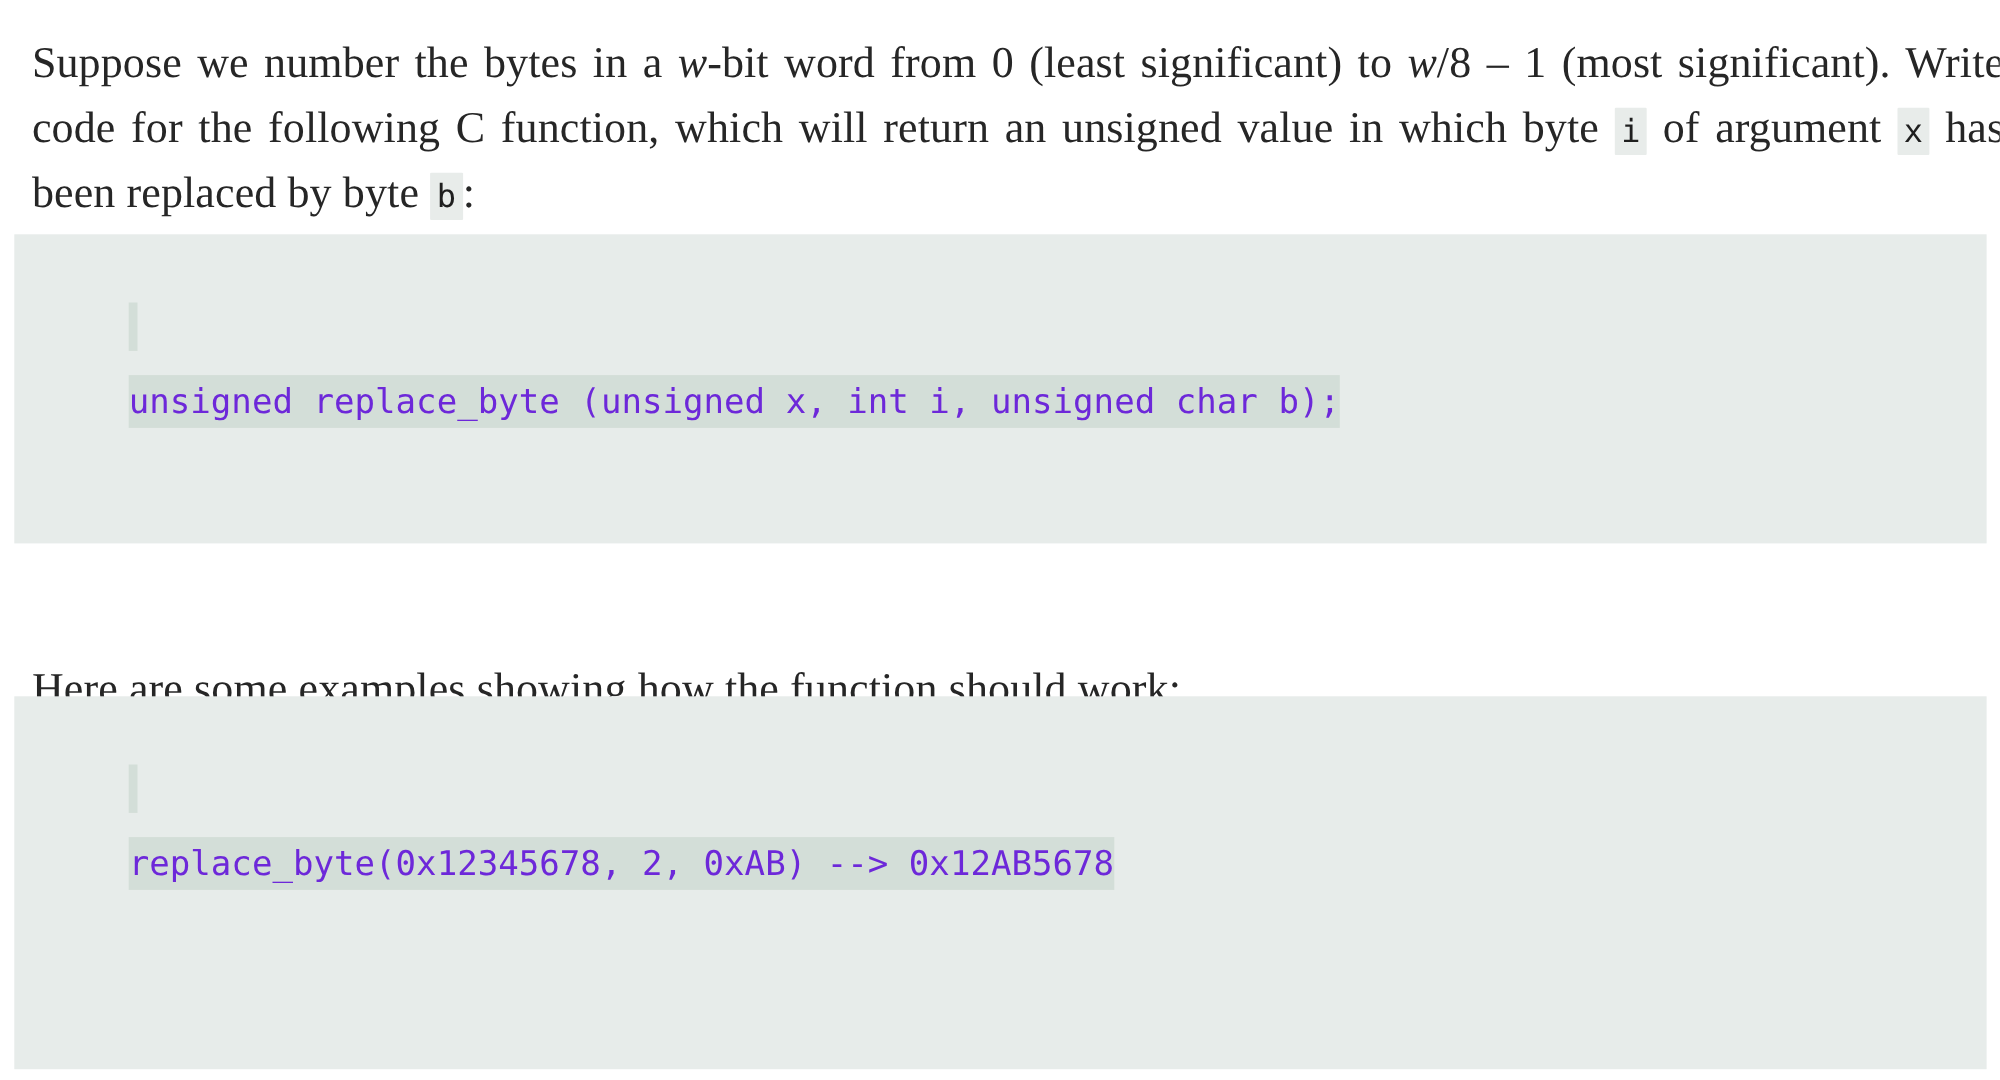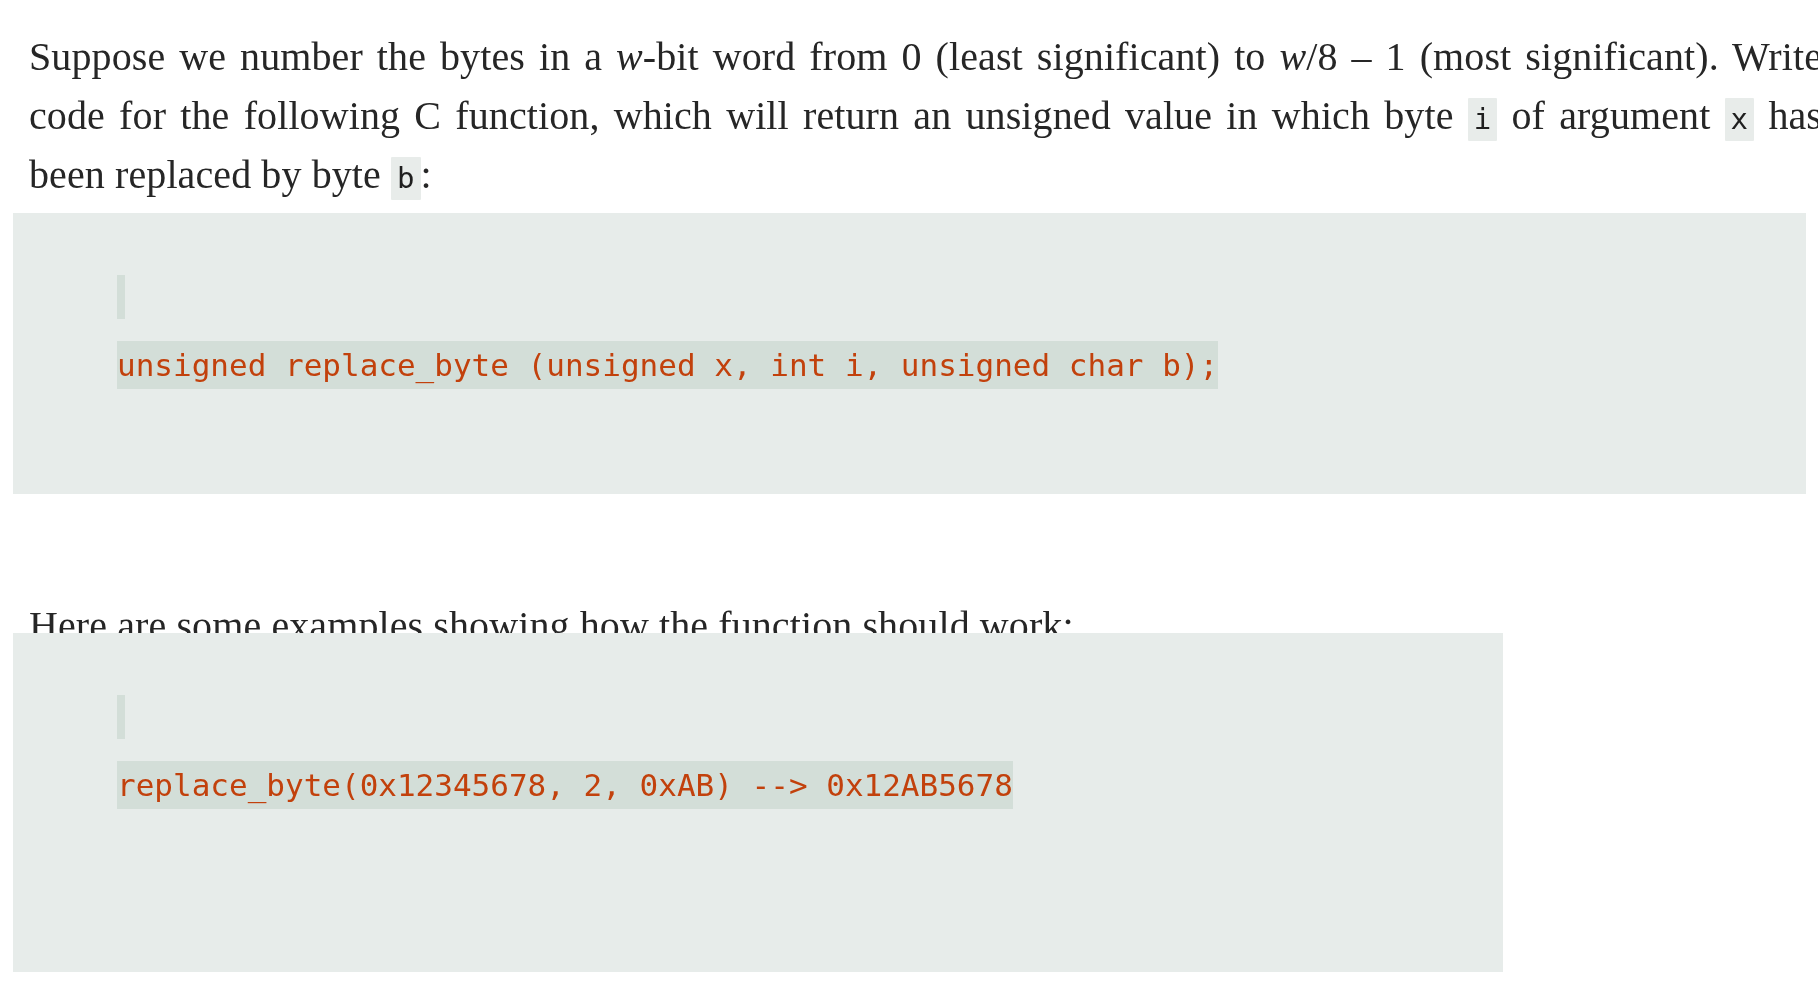--- a/index.html
+++ b/index.html
@@ -72,37 +72,37 @@
     box-sizing: border-box;
     overflow: hidden;
   }
   .codeblock.cb-signature {
     top: 213px;
     width: 1793px;
     height: 281px;
   }
   .codeblock.cb-examples {
     top: 633px;
-    width: 1490px;
+    width: 1793px;
     height: 339px;
   }
 
   .code-inner {
     position: absolute;
     left: 0;
     right: 0;
   }
   .cb-signature .code-inner { top: 62px; }
   .cb-examples  .code-inner { top: 62px; }
 
   .code-line {
     font-family: "DejaVu Sans Mono", "Liberation Mono", monospace;
     font-size: 31px;
     line-height: 38px;
-    color: #c2410c;
+    color: #6d28d9;
     white-space: pre;
     padding-left: 104px;
     height: 38px;
     box-sizing: content-box;
   }
   .code-line > span.hl {
     background: #d3ded8;
     display: inline-block;
     padding: 5px 0 5px 0;
     line-height: 38px;

